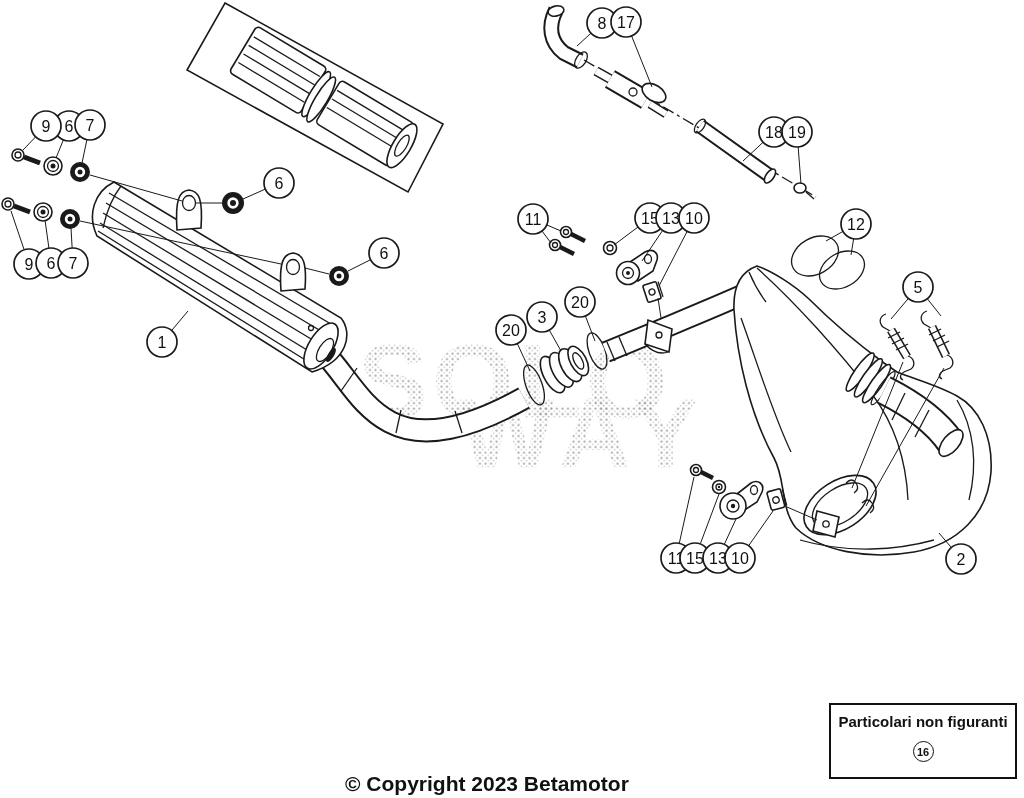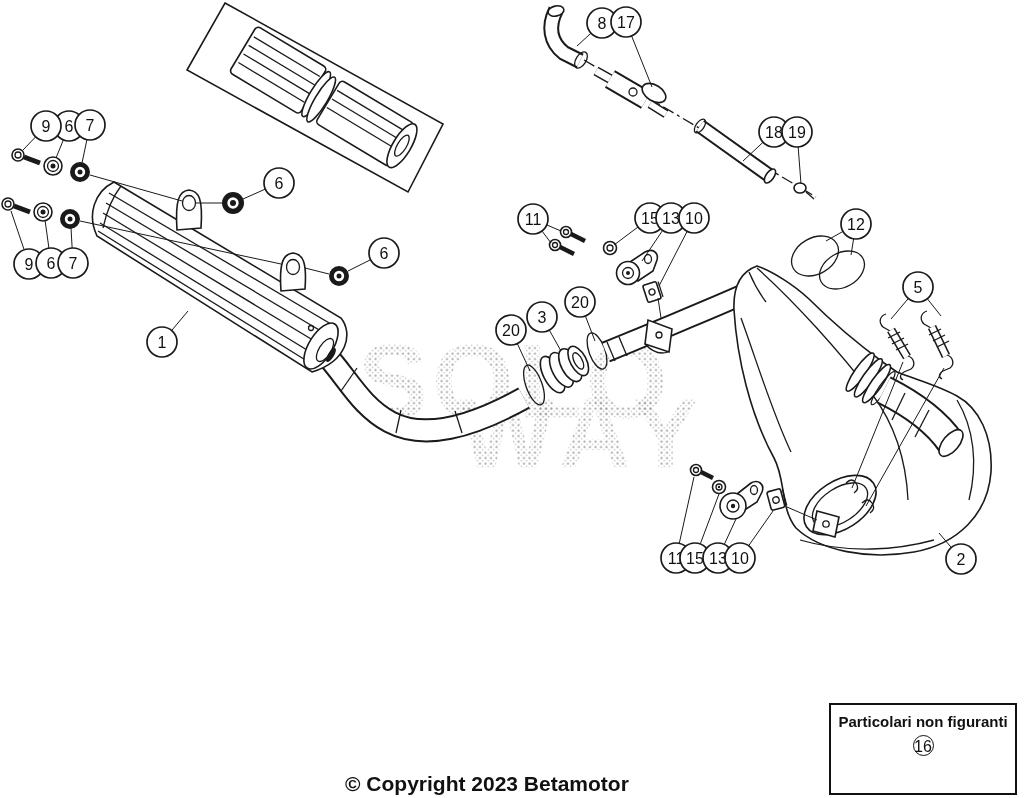--- a/index.html
+++ b/index.html
@@ -9,25 +9,25 @@
   
   .ln{fill:none;stroke:#1a1a1a;stroke-width:1.3;}
   .fw{fill:#fff;stroke:#1a1a1a;stroke-width:1.6;}
   .po{fill:none;stroke:#1a1a1a;}
   .pi{fill:none;stroke:#fff;}
   .fb{fill:#1a1a1a;stroke:none;}
   .leader{stroke:#1a1a1a;stroke-width:1;fill:none;}
   .callout circle{fill:#fff;stroke:#1a1a1a;stroke-width:1.7;}
   .callout text{font:16px "Liberation Sans",sans-serif;fill:#111;text-anchor:middle;}
   .wm{font-family:"Liberation Sans",sans-serif;font-weight:bold;opacity:.8;}
-  .notbox{position:absolute;left:829px;top:703px;width:188px;height:92px;
+  .notbox{position:absolute;left:829px;top:703px;width:188px;height:76px;
           border:2px solid #111;box-sizing:border-box;text-align:center;
           font-size:15px;font-weight:bold;line-height:19px;padding-top:7px;background:#fff;}
   .notbox .mini{display:inline-block;width:21px;height:21px;border:1.5px solid #111;border-radius:50%;
-          font-size:16px;font-weight:normal;line-height:21px;margin-top:4px;box-sizing:border-box;}
+          font-size:11px;font-weight:bold;line-height:21px;margin-top:10px;box-sizing:border-box;}
   .copyright{position:absolute;left:345px;top:772px;width:340px;font-size:21px;font-weight:bold;}
 </style>
 </head>
 <body>
 
 <div class="stage">
 
 <svg width="1024" height="798" viewBox="0 0 1024 798">
   <defs>
     <pattern id="dots" width="5.5" height="5.5" patternUnits="userSpaceOnUse">

